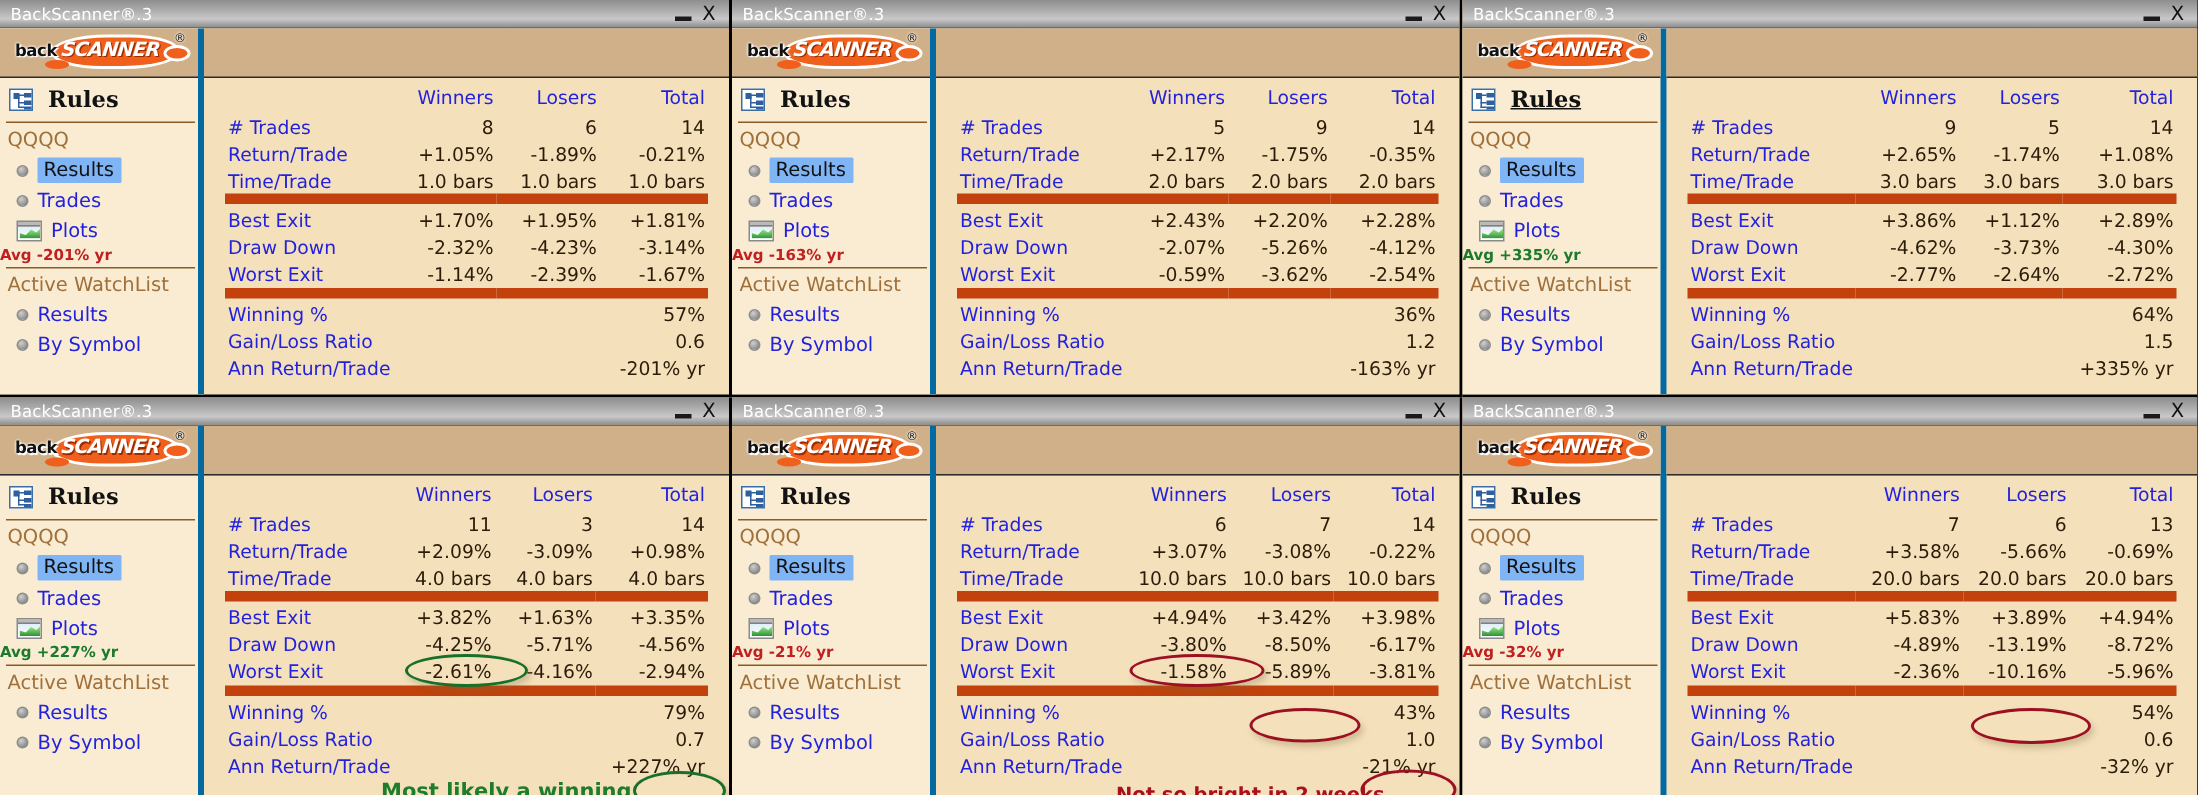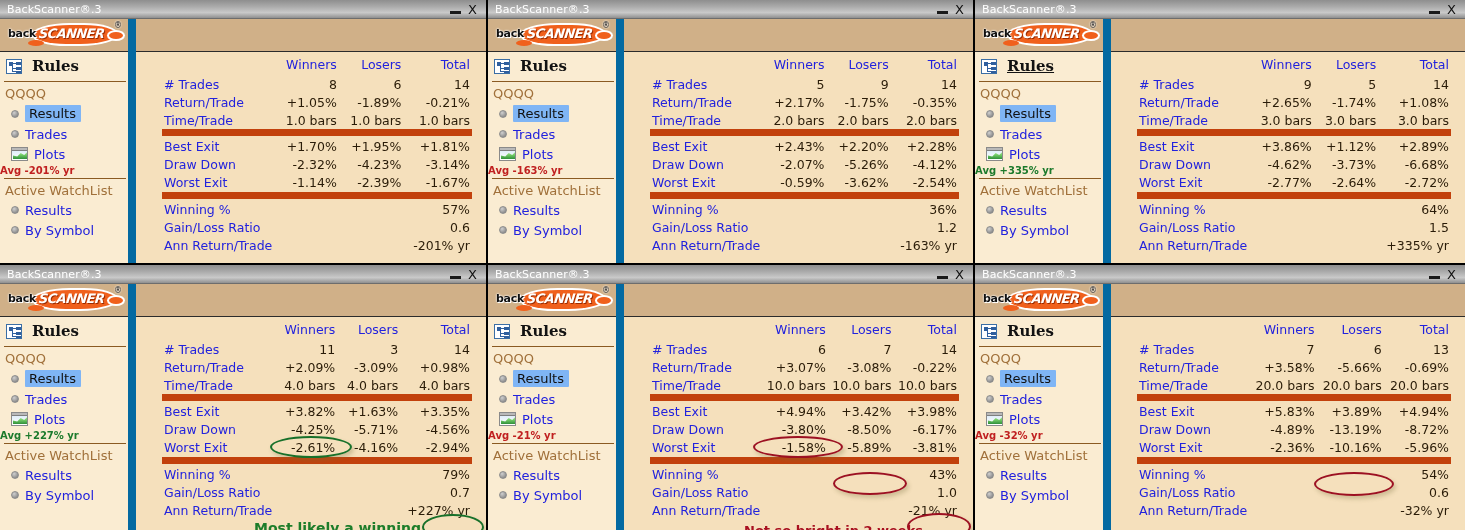--- a/index.html
+++ b/index.html
@@ -54,21 +54,21 @@
   .win-close {
     font-size: 13px; color: #111; line-height: 13px;
     font-family: "DejaVu Sans", sans-serif;
   }
 
   
   .pbody { flex: 1; display: flex; min-height: 0; }
   .sidebar {
     width: 136px; flex: none;
     display: flex; flex-direction: column;
-    border-right: 8px solid #0369a1;
+    border-right: 4px solid #0369a1;
     background: #faecd2;
   }
   .content { flex: 1; display: flex; flex-direction: column; min-width: 0; }
 
   
   .brandbox {
     height: 33px; flex: none;
     background: #d0b088;
     border-bottom: 1px solid #2b2b2b;
     display: flex; align-items: center; justify-content: center;
@@ -200,21 +200,21 @@
   .avg.neg { color: #c02020; }
   .avg.pos { color: #1c7a2c; }
   .avg-sep {
     height: 0; border-top: 1px solid #8a5a22;
     margin: 0 2px 0 4px;
   }
 
   
   .tablewrap {
     flex: 1; position: relative;
-    padding: 4px 14px 0 26px;
+    padding: 4px 14px 0 14px;
     min-height: 0;
   }
   table.stats {
     width: 100%; border-collapse: collapse;
     font-size: 12.5px;
     font-family: "DejaVu Sans", sans-serif;
   }
   table.stats th {
     font-weight: normal; color: #2222dd;
     text-align: right; padding: 1px 2px 3px 2px;
@@ -625,21 +625,21 @@
                 <tr class="divider">
                   <td class="lbl">Best Exit</td>
                   <td>+3.86%</td>
                   <td>+1.12%</td>
                   <td>+2.89%</td>
                 </tr>
                 <tr>
                   <td class="lbl">Draw Down</td>
                   <td>-4.62%</td>
                   <td>-3.73%</td>
-                  <td>-6.68%</td>
+                  <td>-4.30%</td>
                 </tr>
                 <tr>
                   <td class="lbl">Worst Exit</td>
                   <td>-2.77%</td>
                   <td>-2.64%</td>
                   <td>-2.72%</td>
                 </tr>
                 <tr class="divider">
                   <td class="lbl">Winning %</td>
                   <td></td>

